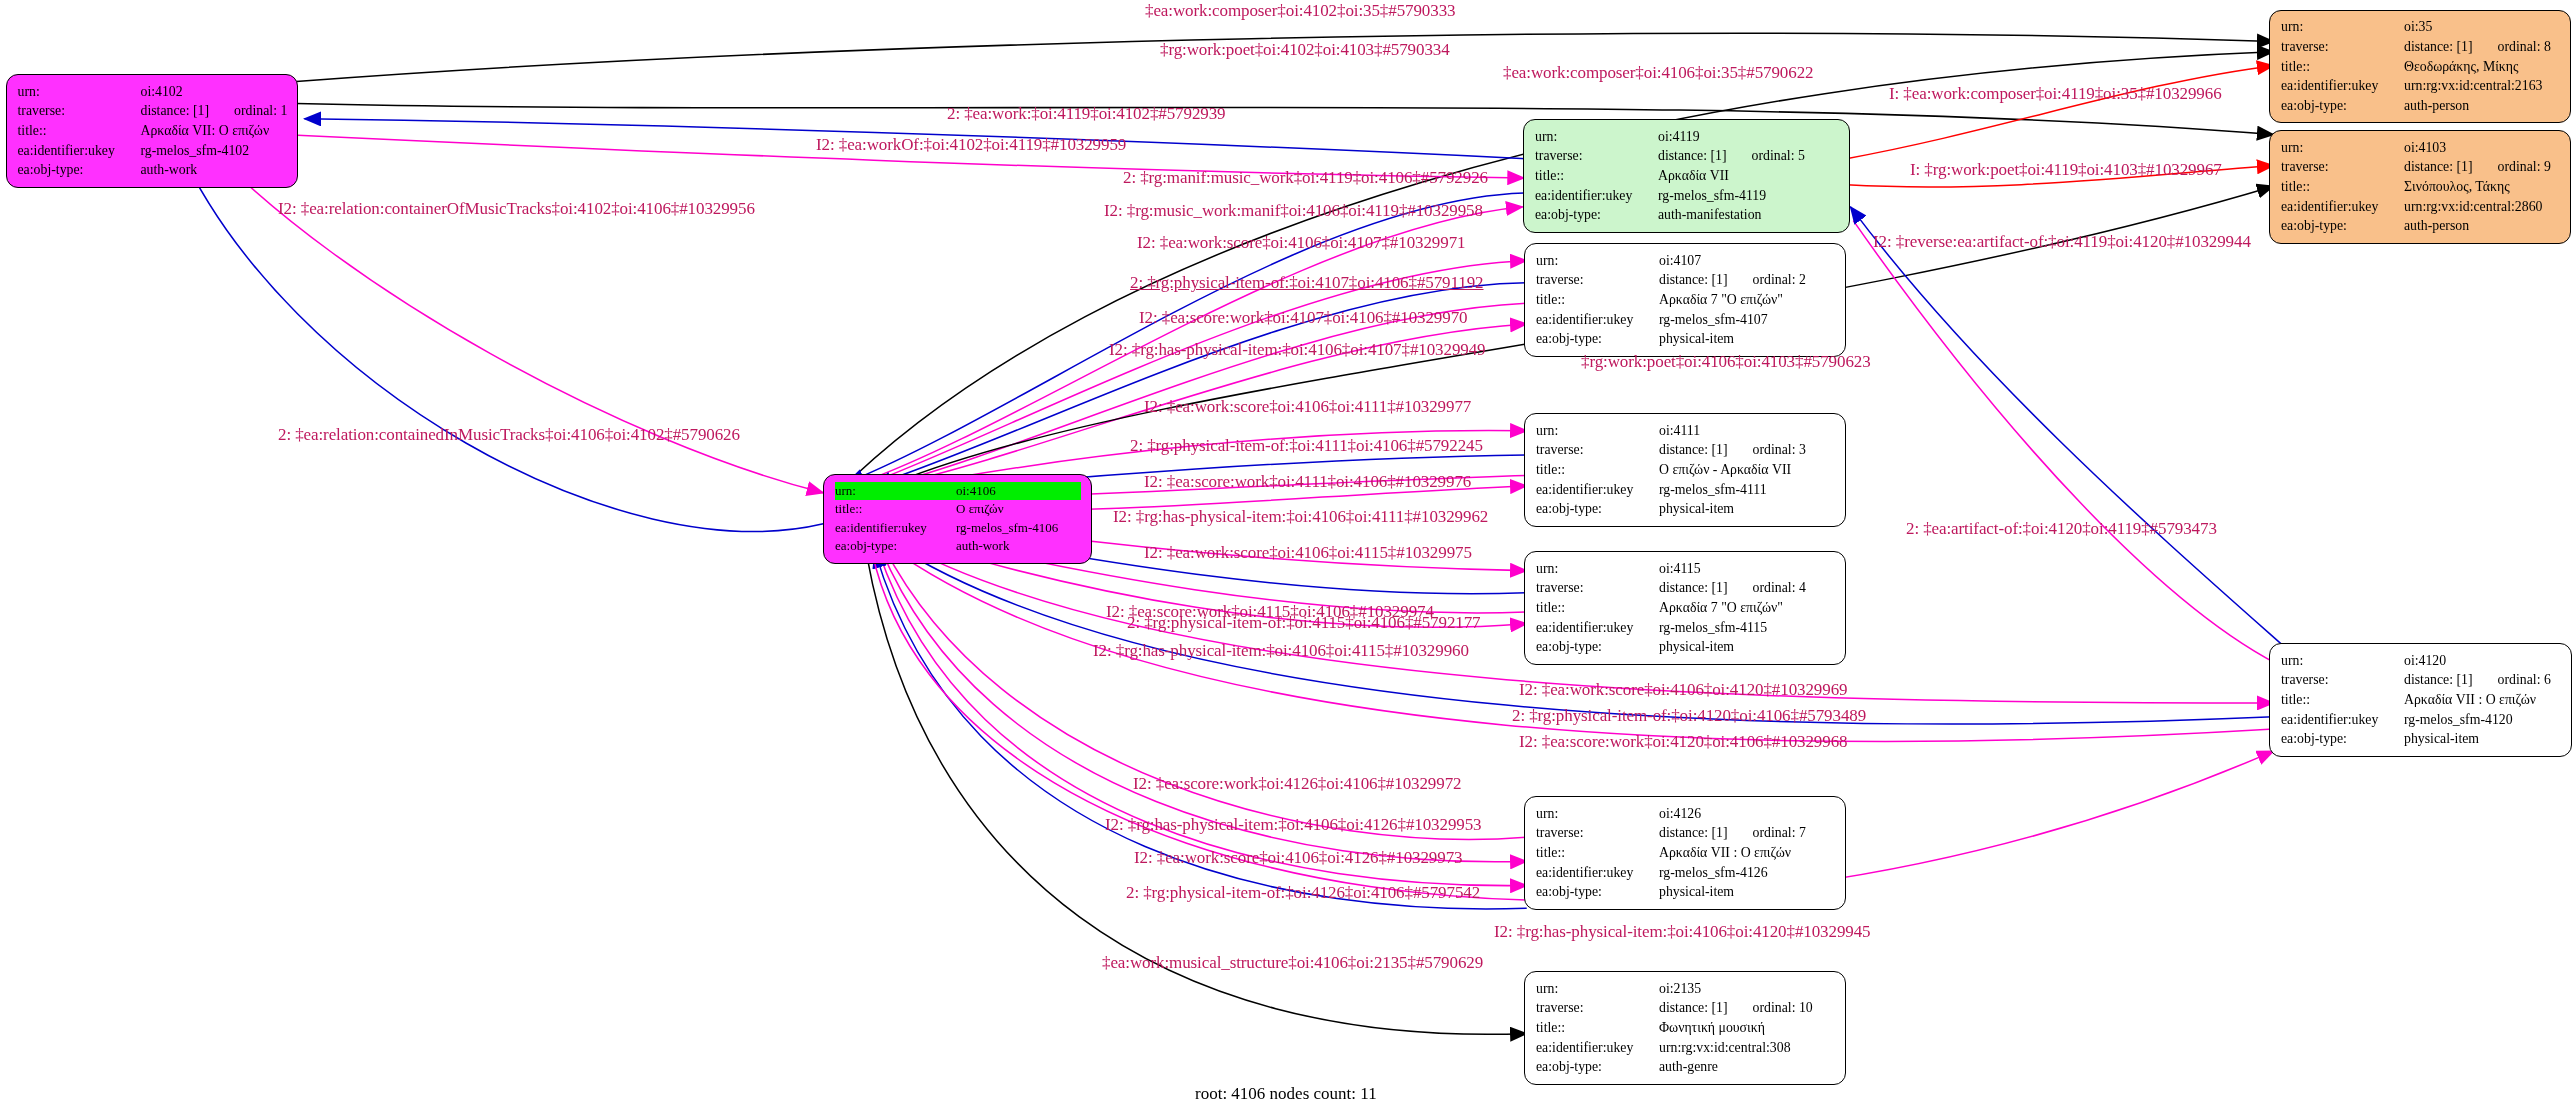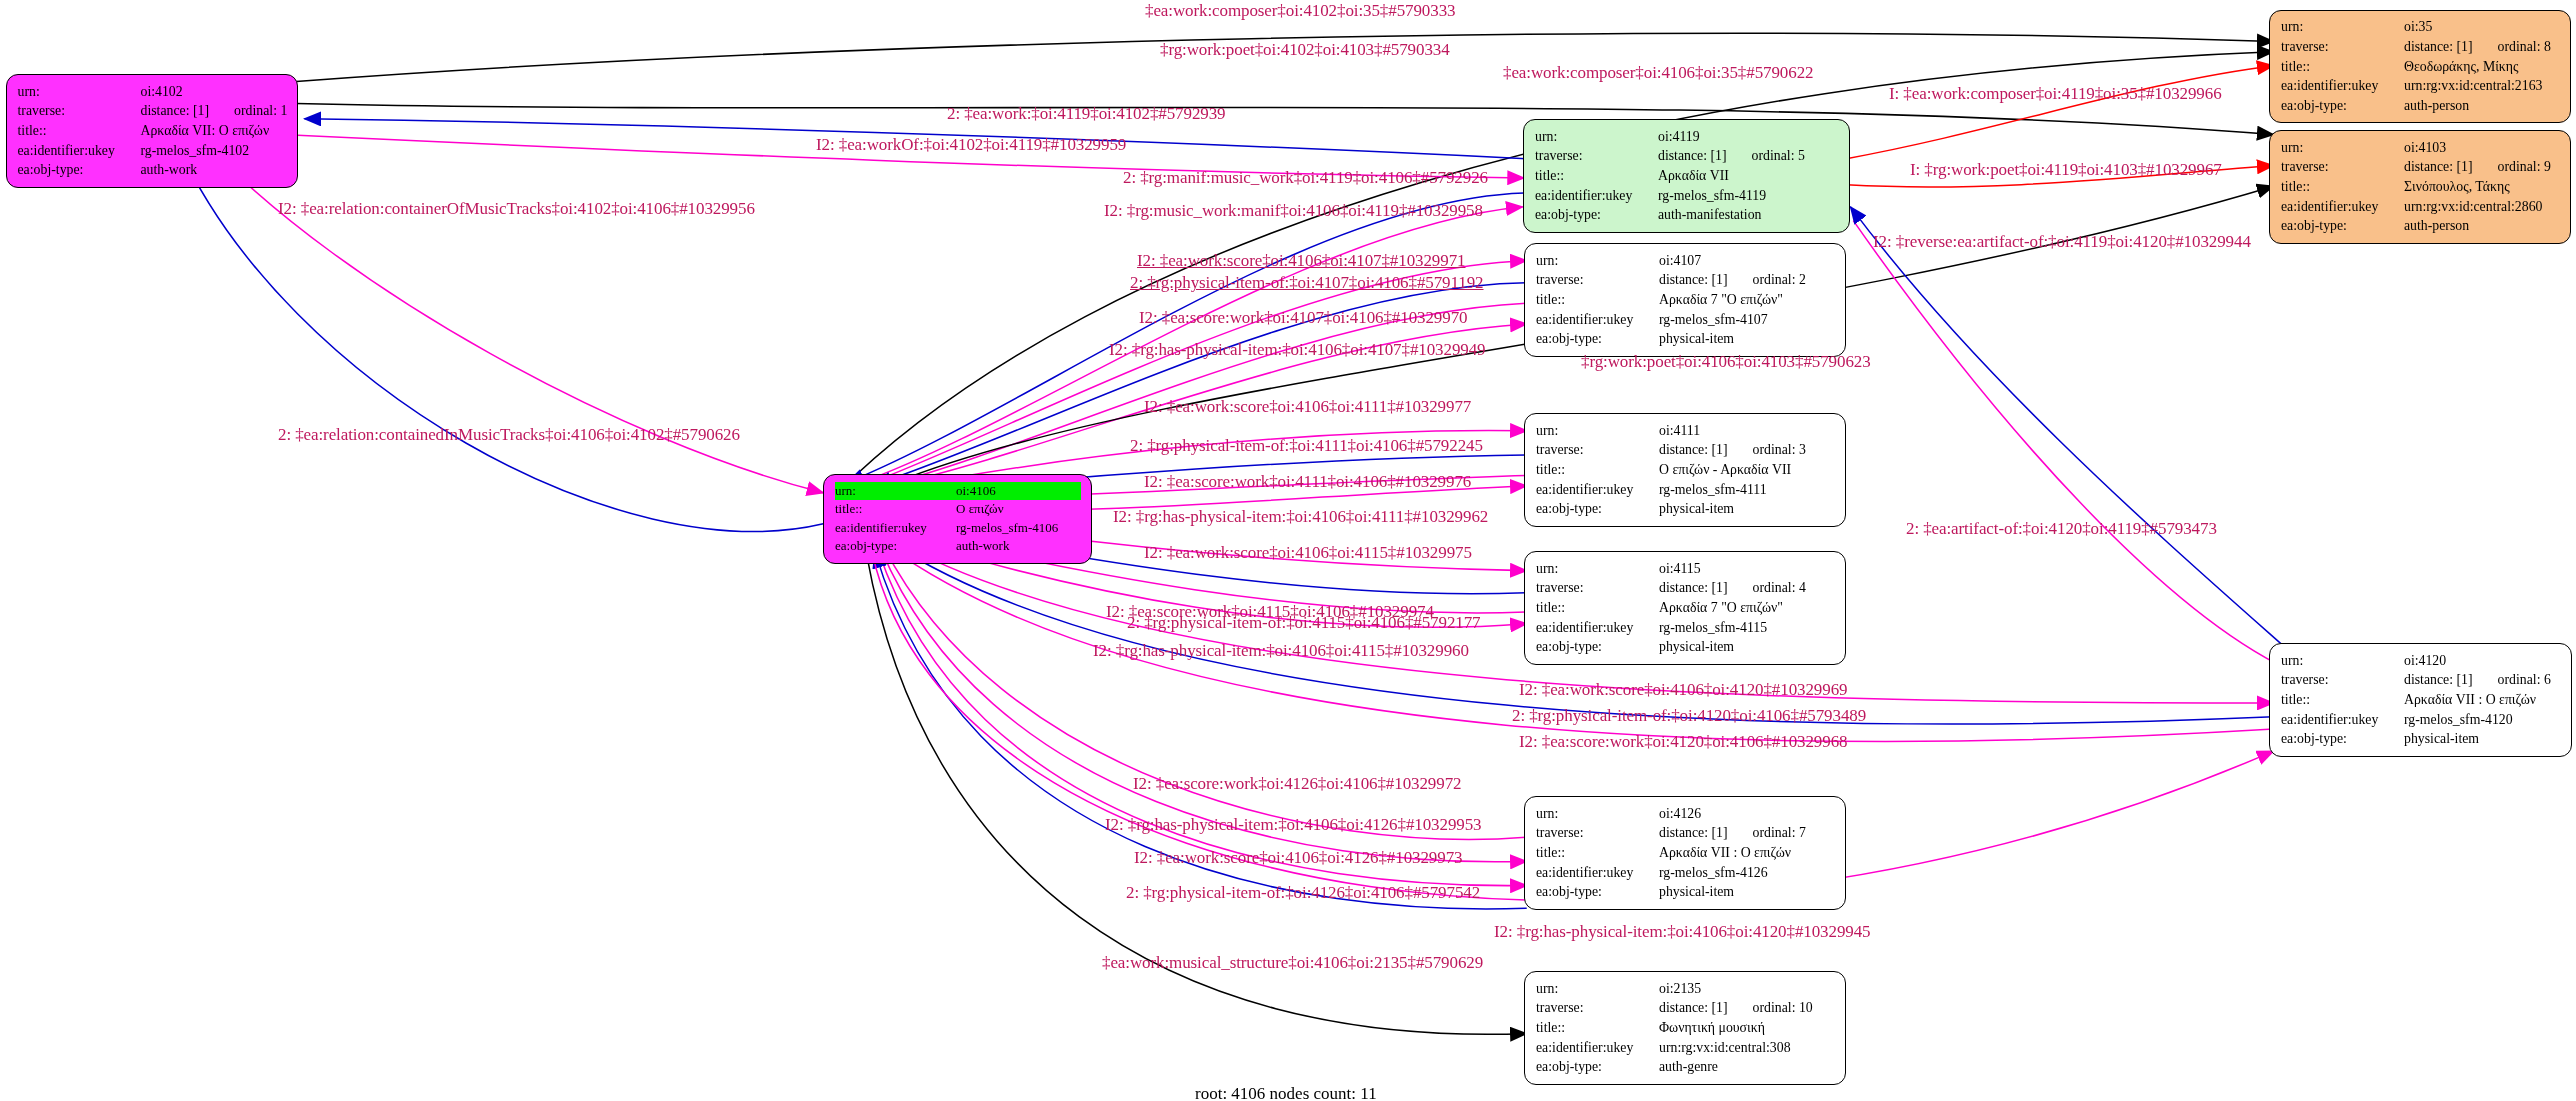--- a/index.html
+++ b/index.html
@@ -439,21 +439,21 @@
   <div class="elabel" style="left:1160px; top:41px;">‡rg:work:poet‡oi:4102‡oi:4103‡#5790334</div>
   <div class="elabel" style="left:1503px; top:64px;">‡ea:work:composer‡oi:4106‡oi:35‡#5790622</div>
   <div class="elabel" style="left:1889px; top:85px;">I: ‡ea:work:composer‡oi:4119‡oi:35‡#10329966</div>
   <div class="elabel" style="left:1910px; top:161px;">I: ‡rg:work:poet‡oi:4119‡oi:4103‡#10329967</div>
   <div class="elabel" style="left:947px; top:105px;">2: ‡ea:work:‡oi:4119‡oi:4102‡#5792939</div>
   <div class="elabel" style="left:816px; top:136px;">I2: ‡ea:workOf:‡oi:4102‡oi:4119‡#10329959</div>
   <div class="elabel" style="left:278px;  top:200px;">I2: ‡ea:relation:containerOfMusicTracks‡oi:4102‡oi:4106‡#10329956</div>
   <div class="elabel" style="left:278px;  top:426px;">2: ‡ea:relation:containedInMusicTracks‡oi:4106‡oi:4102‡#5790626</div>
   <div class="elabel" style="left:1123px; top:169px;">2: ‡rg:manif:music_work‡oi:4119‡oi:4106‡#5792926</div>
   <div class="elabel" style="left:1104px; top:202px;">I2: ‡rg:music_work:manif‡oi:4106‡oi:4119‡#10329958</div>
-  <div class="elabel" style="left:1137px; top:252px;text-decoration:underline;">I2: ‡ea:work:score‡oi:4106‡oi:4107‡#10329971</div>
+  <div class="elabel" style="left:1137px; top:234px;">I2: ‡ea:work:score‡oi:4106‡oi:4107‡#10329971</div>
   <div class="elabel" style="left:1130px; top:274px;text-decoration:underline;">2: ‡rg:physical-item-of:‡oi:4107‡oi:4106‡#5791192</div>
   <div class="elabel" style="left:1139px; top:309px;">I2: ‡ea:score:work‡oi:4107‡oi:4106‡#10329970</div>
   <div class="elabel" style="left:1109px; top:341px;">I2: ‡rg:has-physical-item:‡oi:4106‡oi:4107‡#10329949</div>
   <div class="elabel" style="left:1541px; top:353px;margin-left:40px;">‡rg:work:poet‡oi:4106‡oi:4103‡#5790623</div>
   <div class="elabel" style="left:1144px; top:398px;">I2: ‡ea:work:score‡oi:4106‡oi:4111‡#10329977</div>
   <div class="elabel" style="left:1130px; top:437px;">2: ‡rg:physical-item-of:‡oi:4111‡oi:4106‡#5792245</div>
   <div class="elabel" style="left:1144px; top:473px;">I2: ‡ea:score:work‡oi:4111‡oi:4106‡#10329976</div>
   <div class="elabel" style="left:1113px; top:508px;">I2: ‡rg:has-physical-item:‡oi:4106‡oi:4111‡#10329962</div>
   <div class="elabel" style="left:1144px; top:544px;">I2: ‡ea:work:score‡oi:4106‡oi:4115‡#10329975</div>
   <div class="elabel" style="left:1127px; top:614px;">2: ‡rg:physical-item-of:‡oi:4115‡oi:4106‡#5792177</div>

